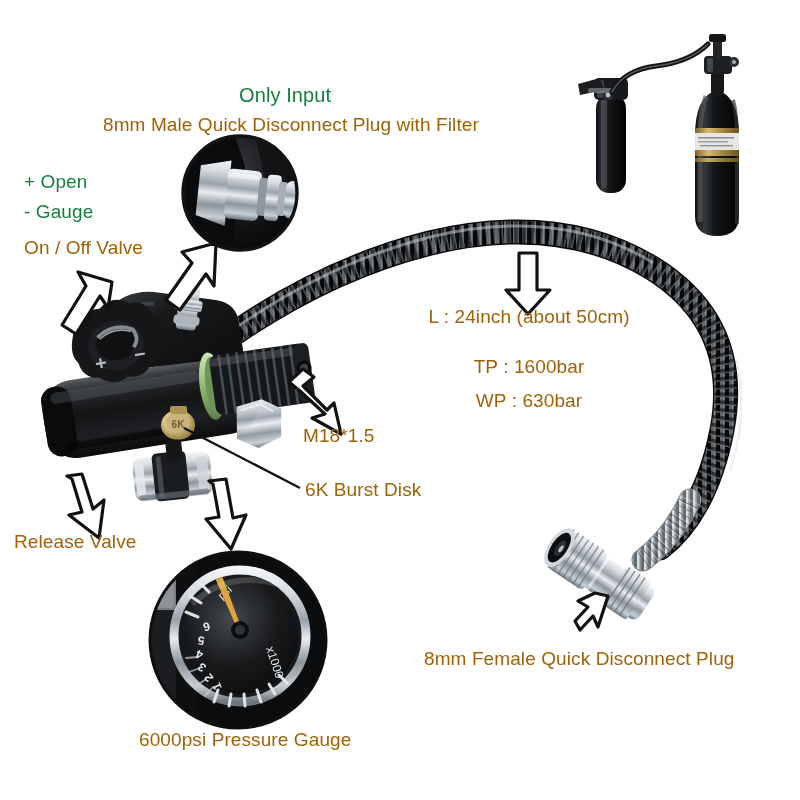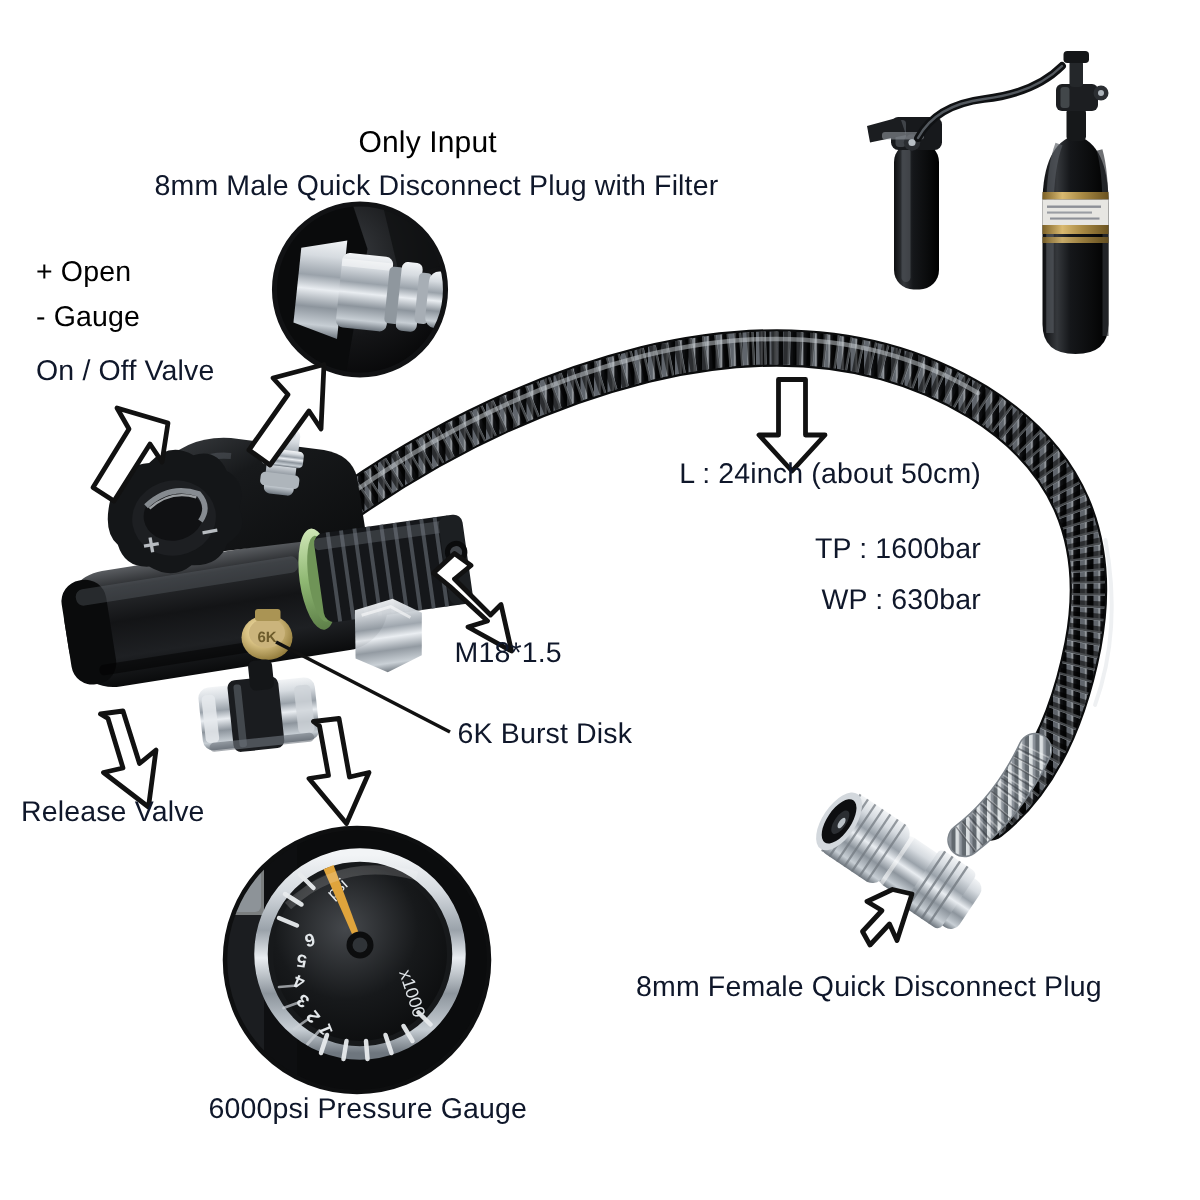--- a/index.html
+++ b/index.html
@@ -7,26 +7,26 @@
   body{
     width:800px;height:800px;
     background:#ffffff;
     font-family:"Liberation Sans", sans-serif;
     overflow:hidden;
     position:relative;
   }
   #stage{position:absolute;inset:0;width:800px;height:800px;}
   .lbl{
     position:absolute;
-    color:#0f172a;
+    color:#a16207;
     font-family:"Liberation Sans", sans-serif;
     white-space:nowrap;
     letter-spacing:.1px;
   }
-  .lbl.red{color:#000000;}
+  .lbl.red{color:#15803d;}
   .svg-layer{position:absolute;left:0;top:0;width:800px;height:800px;pointer-events:none;}
 </style>
 </head>
 <body>
 
 <div id="stage">
 
   <svg class="svg-layer" viewBox="0 0 800 800" xmlns="http://www.w3.org/2000/svg">
     <defs>
       <linearGradient id="chrome" x1="0" y1="0" x2="0" y2="1">
@@ -398,19 +398,19 @@
   <div class="lbl" style="left:14px;top:531px;font-size:19px;">Release Valve</div>
 
   <div class="lbl" style="left:305px;top:479px;font-size:19px;">6K Burst Disk</div>
 
   <div class="lbl" style="left:303px;top:425px;font-size:19px;">M18*1.5</div>
 
   <div class="lbl" style="left:139px;top:729px;font-size:19px;">6000psi Pressure Gauge</div>
 
   <div class="lbl" style="left:424px;top:648px;font-size:19px;">8mm Female Quick Disconnect Plug</div>
 
-  <div style="position:absolute;left:404px;top:306px;width:250px;text-align:right;">
+  <div style="position:absolute;left:404px;top:306px;width:250px;text-align:center;">
     <div class="lbl" style="position:relative;left:0;top:0;font-size:19px;display:block;">L : 24inch (about 50cm)</div>
     <div class="lbl" style="position:relative;left:0;top:0;font-size:19px;display:block;margin-top:28px;">TP : 1600bar</div>
     <div class="lbl" style="position:relative;left:0;top:0;font-size:19px;display:block;margin-top:12px;">WP : 630bar</div>
   </div>
 
 </div>
 
 </body></html>

